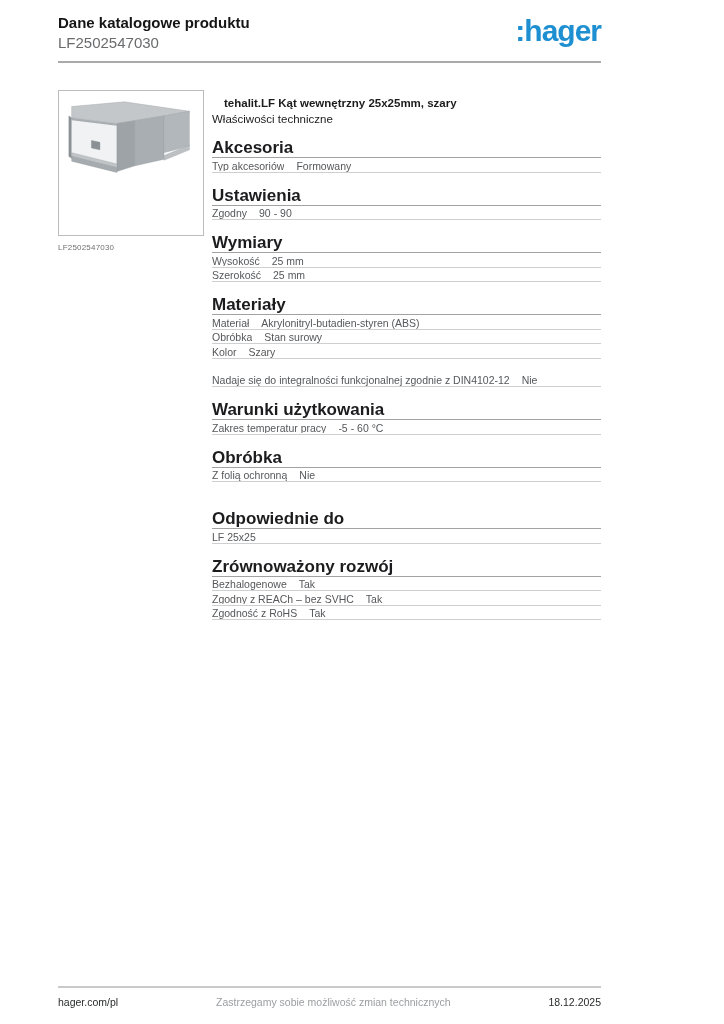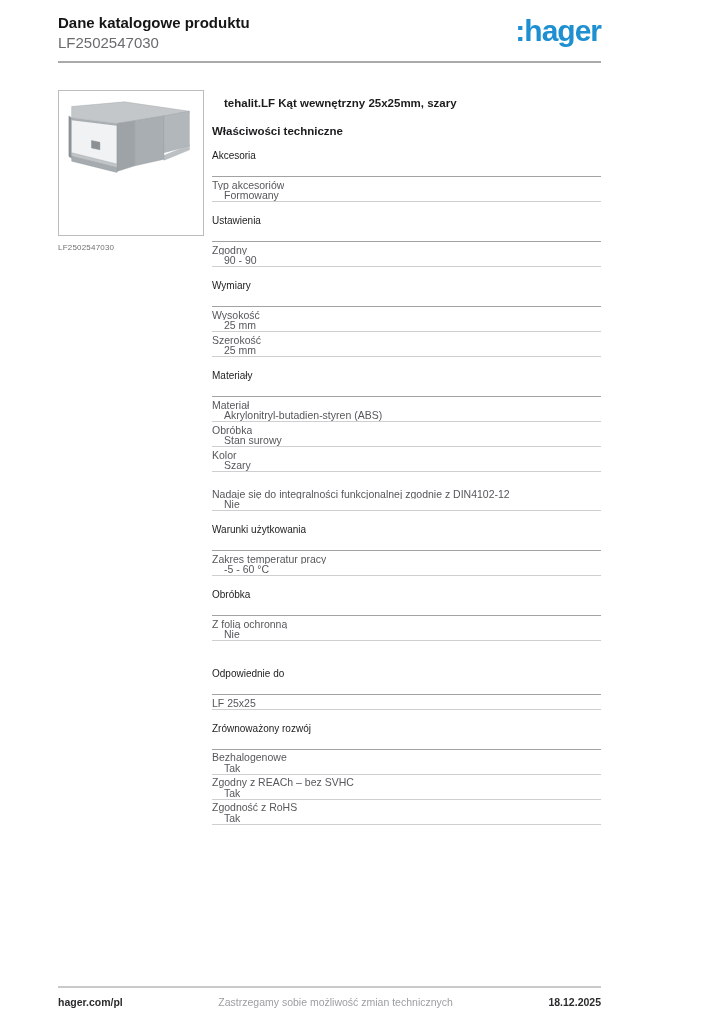--- a/index.html
+++ b/index.html
@@ -72,67 +72,66 @@
   .product-title {
     font-size: 11.5px;
     font-weight: bold;
     color: #1c1c1e;
     line-height: 1;
     margin-top: 8px;
     margin-left: 12px;
   }
   .spec-heading {
     font-size: 11.5px;
-    font-weight: bold;
+    font-weight: normal;
     color: #1c1c1e;
     line-height: 1;
-    margin-top: 16px;
+    margin-top: 4px;
   }
 
   .section { margin-top: 14px; }
   .section.extra-gap { margin-top: 28px; }
   .section-title {
-    font-size: 10px;
-    font-weight: normal;
+    font-size: 17px;
+    font-weight: bold;
     color: #1c1c1e;
     line-height: 1;
-    padding-bottom: 15px;
+    padding-bottom: 1px;
     border-bottom: 1px solid #a2a2a2;
   }
   .row {
     display: flex;
     justify-content: flex-start;
     align-items: baseline;
     font-size: 10.5px;
     line-height: 1;
     color: #55575a;
     padding: 2.5px 0 0.5px 0;
     border-bottom: 1px solid #cfcfcf;
-    flex-direction: column;
   }
   .row-label { white-space: nowrap; overflow: hidden; }
   .row-value { white-space: nowrap; padding-left: 12px; text-align: right; }
 
   
   .footer {
     position: absolute;
     top: 986px;
     left: 58px;
     right: 47px;
   }
   .footer-rule { border-top: 2px solid #c9c9c9; }
   .footer-row {
     display: flex;
     justify-content: space-between;
     align-items: baseline;
     margin-top: 9px;
     font-size: 10.5px;
     line-height: 1;
   }
-  .footer-website, .footer-date { font-weight: bold; color: #2a2b2c; }
+  .footer-website, .footer-date { font-weight: normal; color: #2a2b2c; }
   .footer-disclaimer { color: #9b9ea0; }
 </style>
 </head>
 <body>
 
 <div class="page">
 
   <div class="header">
     <div>
       <div class="doc-title">Dane katalogowe produktu</div>

